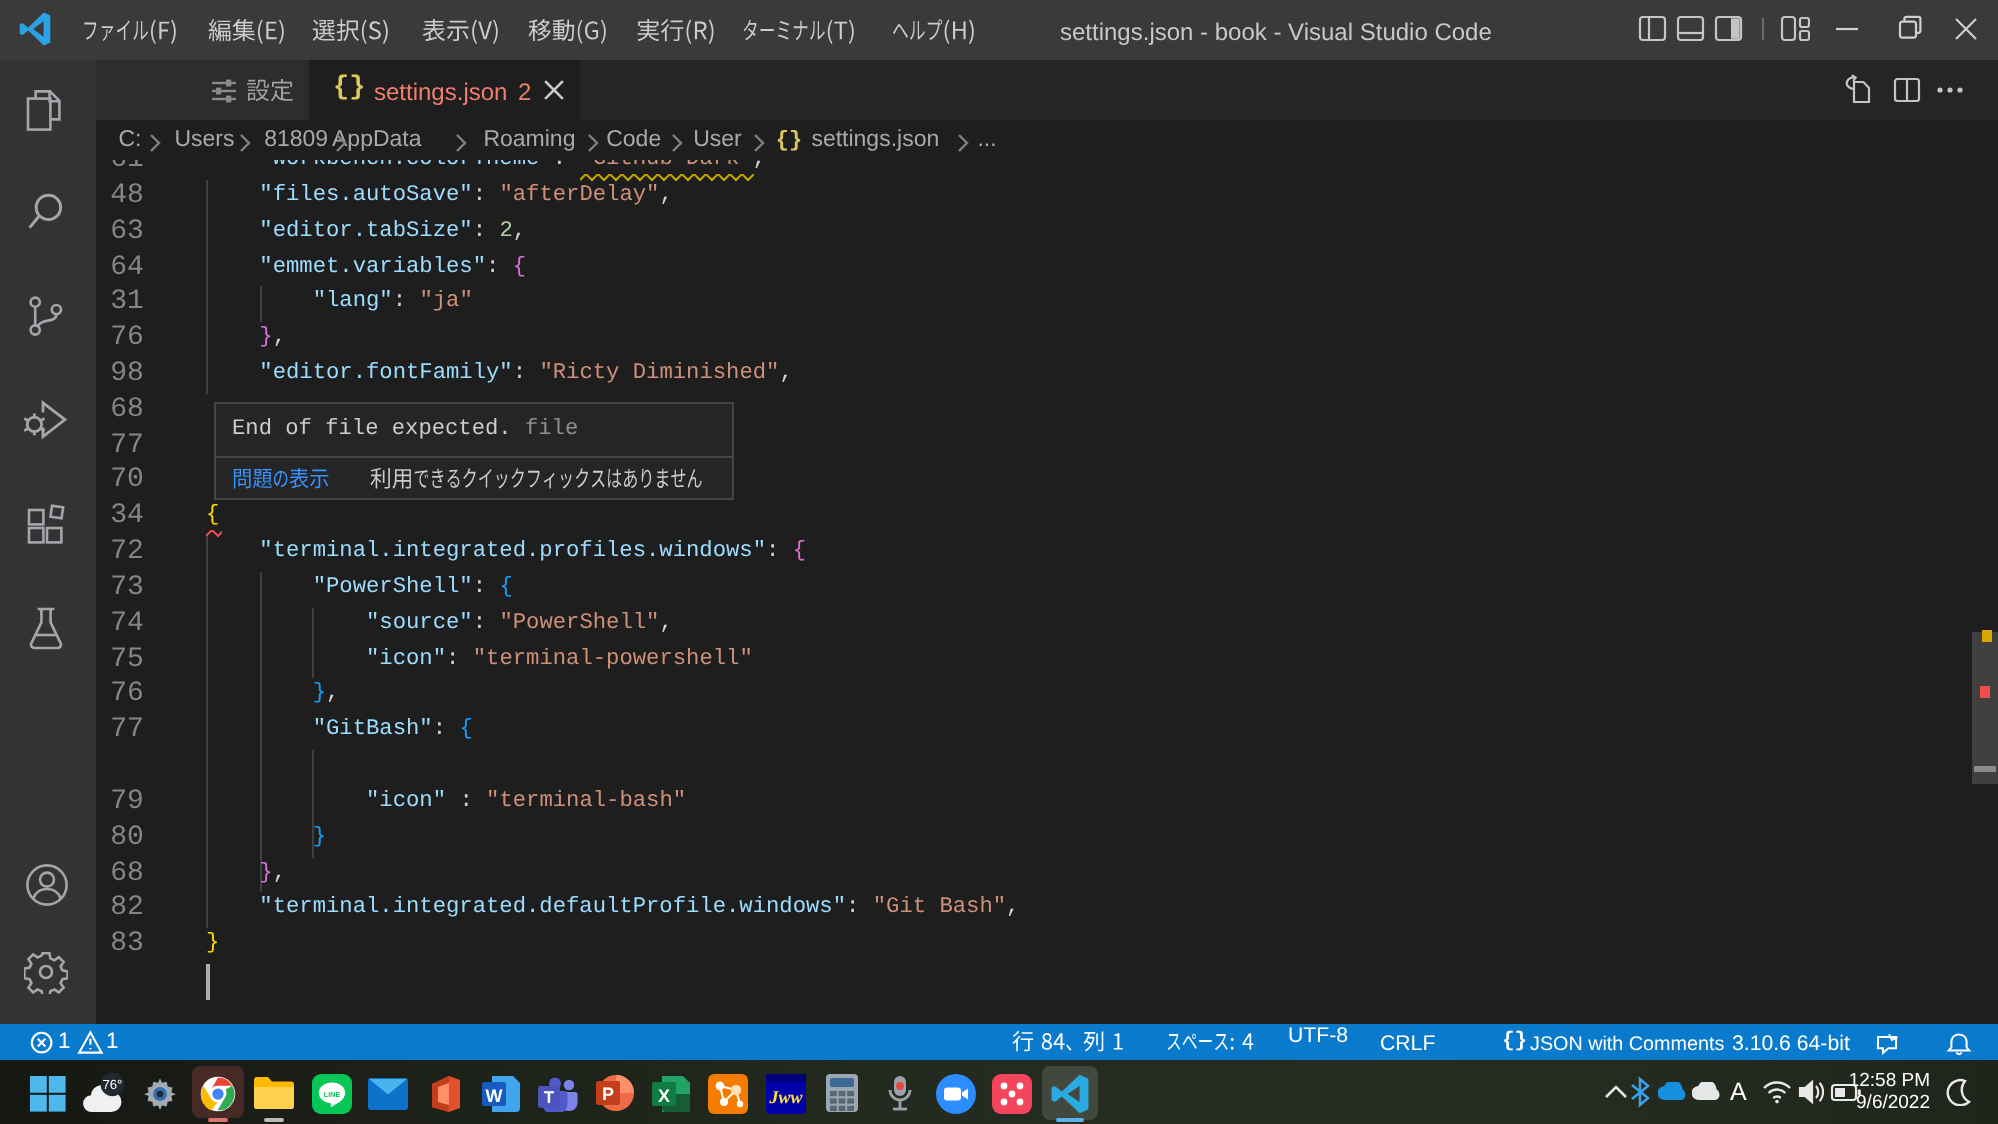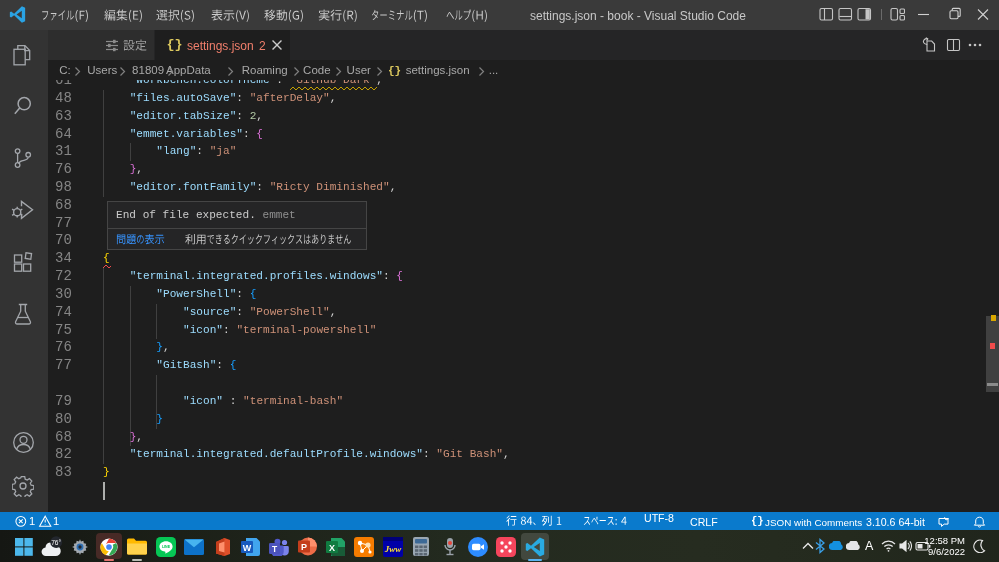--- a/index.html
+++ b/index.html
@@ -257,21 +257,21 @@
       </div>
 <div class="ln" style="top:170.80px">
         <span class="g" style="color:#858585">34</span>
         <span class="c"><span class="b1">{</span></span>
       </div>
 <div class="ln" style="top:188.62px">
         <span class="g" style="color:#858585">72</span>
         <span class="c"><span>    </span><span class="k">"terminal.integrated.profiles.windows"</span><span>: </span><span class="b2">{</span></span>
       </div>
 <div class="ln" style="top:206.44px">
-        <span class="g" style="color:#858585">30</span>
+        <span class="g" style="color:#858585">73</span>
         <span class="c"><span>        </span><span class="k">"PowerShell"</span><span>: </span><span class="b3">{</span></span>
       </div>
 <div class="ln" style="top:224.26px">
         <span class="g" style="color:#858585">74</span>
         <span class="c"><span>            </span><span class="k">"source"</span><span>: </span><span class="s">"PowerShell"</span><span>,</span></span>
       </div>
 <div class="ln" style="top:242.08px">
         <span class="g" style="color:#858585">75</span>
         <span class="c"><span>            </span><span class="k">"icon"</span><span>: </span><span class="s">"terminal-powershell"</span></span>
       </div>
@@ -309,21 +309,21 @@
 <svg class="abs" style="left:55px;top:185.6px" width="8" height="4" viewBox="0 0 8 4" fill="none" stroke="#f14c4c" stroke-width="1">
         <path d="M0 3 l3 -3 l3 3 l3 -3 l3 3"></path>
       </svg>
 <div class="abs" style="left:55px;top:402.5px;width:1.5px;height:17.8px;background:#aeafad"></div>
 <div class="abs" style="left:938px;top:236.5px;width:13px;height:76px;background:rgba(121,121,121,0.38)"></div>
 <div class="abs" style="left:943px;top:235.5px;width:5px;height:6px;background:#d9a700"></div>
 <div class="abs" style="left:942px;top:263.5px;width:5px;height:6px;background:#f14c4c"></div>
 <div class="abs" style="left:939px;top:303.5px;width:11px;height:3px;background:rgba(200,200,200,0.55)"></div>
 </div>
 <div class="abs" style="left:107px;top:201px;width:260px;height:49px;background:#252526;border:1px solid #454545;z-index:5">
-<div class="abs mono" style="left:8px;top:7px;font-size:11.1px;color:#cccccc">End of file expected. <span style="color:#8f8f8f">emmet</span></div>
+<div class="abs mono" style="left:8px;top:7px;font-size:11.1px;color:#cccccc">End of file expected. <span style="color:#8f8f8f">file</span></div>
 <div class="abs" style="left:0;top:26px;width:258px;height:1px;background:#454545"></div>
 <svg style="position:absolute;left:8.0px;top:30.5px;overflow:visible" width="53" height="13" viewBox="0 -10.6 57.6 13.0">
         <g transform="scale(0.92,1)">
           <path d="M3.7 -4.3V-0.0H4.5V-0.7H8.2V-4.3ZM4.5 -3.5H7.4V-1.5H4.5ZM4.6 -7.2V-6.1H2.0V-7.2ZM4.6 -7.8H2.0V-8.8H4.6ZM10.1 -7.2V-6.0H7.4V-7.2ZM10.1 -7.8H7.4V-8.8H10.1ZM10.5 -9.6H6.5V-5.3H10.1V-0.3C10.1 -0.0 10.0 0.0 9.8 0.0C9.5 0.0 8.7 0.1 7.9 0.0C8.1 0.3 8.2 0.7 8.3 1.0C9.3 1.0 10.0 0.9 10.4 0.8C10.8 0.6 11.0 0.3 11.0 -0.3V-9.6ZM1.1 -9.6V1.0H2.0V-5.3H5.4V-9.6Z M14.1 -7.4H16.4V-6.5H14.1ZM14.1 -8.9H16.4V-8.0H14.1ZM13.3 -9.6V-5.8H17.3V-9.6ZM19.2 -5.7H22.0V-4.8H19.2ZM19.2 -4.2H22.0V-3.2H19.2ZM19.2 -7.2H22.0V-6.3H19.2ZM19.3 -2.4C18.9 -1.8 18.1 -1.3 17.4 -0.9C17.5 -0.8 17.8 -0.5 18.0 -0.4C18.7 -0.8 19.6 -1.5 20.1 -2.1ZM21.0 -2.0C21.7 -1.6 22.5 -0.9 22.9 -0.4L23.5 -0.8C23.1 -1.3 22.3 -2.0 21.6 -2.4ZM13.4 -3.6C13.3 -2.1 13.1 -0.5 12.4 0.4C12.6 0.5 12.9 0.8 13.0 1.0C13.4 0.4 13.7 -0.3 13.9 -1.2C15.0 0.4 16.8 0.7 19.4 0.7H23.3C23.3 0.5 23.5 0.1 23.6 -0.1C22.9 -0.0 19.9 -0.0 19.4 -0.0C17.9 -0.1 16.7 -0.1 15.7 -0.5V-2.2H17.8V-2.9H15.7V-4.2H18.0V-4.9H12.6V-4.2H14.9V-1.0C14.6 -1.3 14.3 -1.7 14.0 -2.2C14.1 -2.6 14.1 -3.1 14.1 -3.6ZM18.3 -7.9V-2.6H22.9V-7.9H20.6L21.0 -8.8H23.4V-9.5H17.9V-8.8H20.1C20.1 -8.5 20.0 -8.2 19.9 -7.9Z M28.6 -7.7C28.5 -6.6 28.3 -5.5 28.0 -4.5C27.5 -2.4 27.0 -1.6 26.6 -1.6C26.2 -1.6 25.6 -2.3 25.6 -3.8C25.6 -5.4 26.7 -7.4 28.6 -7.7ZM29.4 -7.7C31.0 -7.5 31.9 -6.0 31.9 -4.2C31.9 -2.2 30.7 -1.0 29.5 -0.7C29.3 -0.6 29.0 -0.6 28.7 -0.5L29.1 0.4C31.4 0.0 32.7 -1.7 32.7 -4.2C32.7 -6.6 31.3 -8.6 29.0 -8.6C26.7 -8.6 24.8 -6.3 24.8 -3.7C24.8 -1.8 25.7 -0.5 26.6 -0.5C27.4 -0.5 28.2 -1.8 28.8 -4.3C29.1 -5.4 29.2 -6.6 29.4 -7.7Z M35.3 0.1 35.6 1.0C37.0 0.6 39.1 0.1 41.0 -0.4L40.9 -1.2L37.9 -0.5V-3.2C38.5 -3.6 39.2 -4.1 39.7 -4.6C40.5 -1.9 42.1 0.0 44.6 0.9C44.7 0.7 45.0 0.3 45.2 0.1C43.9 -0.3 42.8 -1.0 42.0 -2.0C42.8 -2.5 43.8 -3.1 44.5 -3.7L43.8 -4.3C43.2 -3.7 42.3 -3.1 41.5 -2.6C41.1 -3.2 40.8 -3.9 40.5 -4.7H44.8V-5.5H40.0V-6.6H44.0V-7.3H40.0V-8.3H44.4V-9.1H40.0V-10.1H39.1V-9.1H34.8V-8.3H39.1V-7.3H35.3V-6.6H39.1V-5.5H34.4V-4.7H38.5C37.3 -3.7 35.5 -2.8 33.9 -2.4C34.1 -2.2 34.4 -1.8 34.5 -1.6C35.3 -1.9 36.2 -2.2 37.0 -2.7V-0.3Z M48.4 -4.2C47.9 -2.9 47.0 -1.5 46.0 -0.7C46.2 -0.6 46.7 -0.3 46.8 -0.1C47.8 -1.1 48.7 -2.5 49.3 -4.0ZM53.8 -3.8C54.7 -2.7 55.6 -1.1 55.9 -0.1L56.8 -0.5C56.4 -1.5 55.5 -3.1 54.6 -4.2ZM47.4 -9.2V-8.3H55.8V-9.2ZM46.3 -6.3V-5.4H51.1V-0.2C51.1 -0.0 51.1 0.0 50.8 0.0C50.6 0.0 49.8 0.0 49.0 0.0C49.2 0.3 49.3 0.7 49.3 0.9C50.4 0.9 51.1 0.9 51.5 0.8C52.0 0.6 52.1 0.4 52.1 -0.2V-5.4H56.9V-6.3Z" fill="#3794ff" fill-opacity="1.0"></path>
         </g>
       </svg>
 <svg style="position:absolute;left:76.5px;top:30.5px;overflow:visible" width="175" height="13" viewBox="0 -10.6 183.8 13.0">
         <g transform="scale(0.95,1)">
           <path d="M7.1 -8.7V-2.0H8.0V-8.7ZM10.1 -9.9V-0.2C10.1 -0.0 10.0 0.1 9.7 0.1C9.5 0.1 8.8 0.1 7.9 0.1C8.0 0.3 8.2 0.7 8.2 1.0C9.3 1.0 10.0 0.9 10.4 0.8C10.8 0.6 11.0 0.4 11.0 -0.2V-9.9ZM5.5 -10.0C4.4 -9.5 2.3 -9.1 0.5 -8.8C0.6 -8.7 0.7 -8.4 0.8 -8.1C1.5 -8.2 2.3 -8.4 3.1 -8.5V-6.5H0.6V-5.6H2.9C2.3 -4.1 1.3 -2.5 0.3 -1.6C0.5 -1.3 0.7 -1.0 0.8 -0.7C1.6 -1.5 2.5 -2.9 3.1 -4.3V0.9H4.0V-3.8C4.6 -3.2 5.4 -2.5 5.7 -2.1L6.3 -2.8C5.9 -3.1 4.6 -4.3 4.0 -4.8V-5.6H6.3V-6.5H4.0V-8.7C4.8 -8.9 5.6 -9.1 6.2 -9.3Z M13.8 -9.2V-4.9C13.8 -3.2 13.7 -1.1 12.4 0.4C12.6 0.5 12.9 0.8 13.1 1.0C14.0 0.0 14.4 -1.4 14.6 -2.7H17.6V0.9H18.5V-2.7H21.8V-0.3C21.8 -0.0 21.7 0.0 21.4 0.0C21.2 0.0 20.4 0.1 19.5 0.0C19.7 0.3 19.8 0.7 19.9 0.9C21.0 0.9 21.7 0.9 22.1 0.7C22.5 0.6 22.6 0.3 22.6 -0.3V-9.2ZM14.7 -8.4H17.6V-6.4H14.7ZM21.8 -8.4V-6.4H18.5V-8.4ZM14.7 -5.6H17.6V-3.6H14.7C14.7 -4.0 14.7 -4.5 14.7 -4.9ZM21.8 -5.6V-3.6H18.5V-5.6Z M24.7 -7.9 24.8 -6.9C25.7 -7.1 28.0 -7.4 29.0 -7.6C28.1 -6.9 27.3 -5.4 27.3 -3.5C27.3 -0.8 29.2 0.4 30.8 0.4L31.1 -0.6C29.6 -0.6 28.0 -1.4 28.0 -3.7C28.0 -5.1 28.8 -7.0 30.0 -7.5C30.5 -7.7 31.3 -7.7 31.8 -7.7V-8.7C31.2 -8.6 30.3 -8.6 29.4 -8.4C27.7 -8.3 26.1 -8.0 25.5 -8.0C25.3 -7.9 25.0 -7.9 24.7 -7.9ZM30.5 -6.2 30.0 -6.0C30.3 -5.5 30.6 -4.8 30.8 -4.3L31.2 -4.6C31.0 -5.1 30.7 -5.8 30.5 -6.2ZM31.5 -6.7 31.0 -6.5C31.3 -6.0 31.6 -5.4 31.8 -4.8L32.2 -5.1C32.0 -5.6 31.7 -6.3 31.5 -6.7Z M35.6 -3.2 34.9 -3.4C34.7 -2.8 34.5 -2.3 34.5 -1.7C34.6 -0.1 35.5 0.6 37.3 0.6C38.0 0.6 38.7 0.5 39.4 0.4L39.4 -0.6C38.7 -0.4 38.1 -0.3 37.3 -0.3C35.9 -0.3 35.2 -0.8 35.2 -1.8C35.2 -2.4 35.4 -2.8 35.6 -3.2ZM37.3 -8.4 37.4 -8.1C36.5 -8.0 35.5 -8.1 34.5 -8.2L34.5 -7.3C35.6 -7.2 36.7 -7.2 37.6 -7.3L37.8 -6.3L38.0 -5.7C37.0 -5.6 35.6 -5.6 34.3 -5.8L34.3 -4.9C35.7 -4.7 37.2 -4.8 38.2 -4.9C38.4 -4.3 38.7 -3.7 38.9 -3.2C38.7 -3.2 38.1 -3.3 37.6 -3.4L37.5 -2.6C38.2 -2.5 39.0 -2.4 39.5 -2.2L39.9 -3.0C39.7 -3.1 39.6 -3.3 39.5 -3.5C39.3 -3.9 39.1 -4.5 38.9 -5.0C39.5 -5.1 40.1 -5.3 40.5 -5.4L40.4 -6.3C40.0 -6.1 39.4 -5.9 38.6 -5.8L38.4 -6.5L38.2 -7.3C38.8 -7.5 39.5 -7.6 40.0 -7.8L39.9 -8.7C39.3 -8.4 38.7 -8.3 38.1 -8.1C38.0 -8.6 37.9 -9.1 37.8 -9.6L37.1 -9.4C37.2 -9.1 37.3 -8.7 37.3 -8.4Z M46.9 -0.4C46.7 -0.3 46.4 -0.3 46.2 -0.3C45.5 -0.3 45.0 -0.7 45.0 -1.3C45.0 -1.7 45.3 -2.0 45.7 -2.0C46.4 -2.0 46.8 -1.3 46.9 -0.4ZM43.9 -8.8 43.9 -7.8C44.1 -7.9 44.3 -7.9 44.5 -7.9C45.0 -8.0 46.7 -8.1 47.2 -8.1C46.8 -7.5 45.6 -6.3 45.1 -5.7C44.6 -5.1 43.5 -3.9 42.8 -3.0L43.3 -2.3C44.4 -3.9 45.2 -4.7 46.7 -4.7C47.8 -4.7 48.7 -3.9 48.7 -2.7C48.7 -1.7 48.3 -1.0 47.5 -0.6C47.4 -1.8 46.8 -2.7 45.7 -2.7C44.9 -2.7 44.4 -2.0 44.4 -1.2C44.4 -0.2 45.1 0.5 46.3 0.5C48.2 0.5 49.4 -0.7 49.4 -2.7C49.4 -4.3 48.3 -5.5 46.8 -5.5C46.4 -5.5 46.0 -5.4 45.6 -5.2C46.3 -6.0 47.5 -7.4 47.9 -7.9C48.1 -8.0 48.3 -8.2 48.4 -8.4L48.0 -9.0C47.9 -9.0 47.8 -9.0 47.5 -9.0C47.1 -8.9 45.0 -8.8 44.5 -8.8C44.3 -8.8 44.1 -8.8 43.9 -8.8Z M55.4 -9.3 54.6 -9.7C54.5 -9.4 54.4 -8.9 54.3 -8.7C53.9 -7.7 53.0 -5.9 51.5 -4.7L52.1 -4.1C53.1 -4.9 53.8 -6.0 54.4 -7.0H57.4C57.2 -5.9 56.7 -4.4 56.0 -3.3C55.2 -2.0 54.0 -0.9 52.4 -0.3L53.1 0.5C54.7 -0.3 55.8 -1.4 56.6 -2.7C57.4 -4.0 57.9 -5.7 58.2 -6.9C58.2 -7.1 58.3 -7.3 58.4 -7.5L57.8 -8.0C57.6 -7.9 57.5 -7.9 57.2 -7.9H54.8L55.0 -8.4C55.1 -8.6 55.3 -9.0 55.4 -9.3Z M60.3 -4.3 60.6 -3.4C61.9 -3.9 63.1 -4.6 64.0 -5.4V-0.9C64.0 -0.5 64.0 0.1 64.0 0.4H64.8C64.8 0.1 64.8 -0.5 64.8 -0.9V-6.0C65.7 -6.8 66.5 -7.7 67.2 -8.7L66.6 -9.4C66.0 -8.4 65.1 -7.4 64.2 -6.6C63.2 -5.7 61.8 -4.9 60.3 -4.3Z M72.7 -6.9 72.0 -6.6C72.2 -6.1 72.6 -4.5 72.7 -4.0L73.4 -4.3C73.3 -4.8 72.8 -6.4 72.7 -6.9ZM75.9 -6.2 75.1 -6.6C75.0 -5.0 74.5 -3.5 73.9 -2.5C73.2 -1.2 72.1 -0.3 71.0 0.1L71.6 0.9C72.6 0.4 73.7 -0.5 74.5 -2.0C75.1 -3.0 75.5 -4.3 75.8 -5.6C75.8 -5.8 75.8 -6.0 75.9 -6.2ZM70.6 -6.3 70.0 -6.0C70.1 -5.5 70.6 -3.9 70.8 -3.3L71.4 -3.6C71.3 -4.2 70.8 -5.8 70.6 -6.3Z M82.0 -9.3 81.2 -9.7C81.2 -9.4 81.0 -8.9 80.9 -8.7C80.6 -7.7 79.7 -5.9 78.2 -4.7L78.8 -4.1C79.7 -4.9 80.5 -6.0 81.0 -7.0H84.0C83.8 -5.9 83.3 -4.4 82.6 -3.3C81.8 -2.0 80.7 -0.9 79.1 -0.3L79.7 0.5C81.4 -0.3 82.4 -1.4 83.2 -2.7C84.0 -4.0 84.6 -5.7 84.8 -6.9C84.9 -7.1 85.0 -7.3 85.0 -7.5L84.4 -8.0C84.3 -7.9 84.1 -7.9 83.9 -7.9H81.4L81.6 -8.4C81.7 -8.6 81.9 -9.0 82.0 -9.3Z M93.8 -8.0 93.3 -8.4C93.1 -8.4 92.9 -8.4 92.8 -8.4C92.4 -8.4 88.8 -8.4 88.3 -8.4C88.0 -8.4 87.7 -8.4 87.4 -8.5V-7.4C87.7 -7.4 88.0 -7.4 88.3 -7.4C88.8 -7.4 92.4 -7.4 92.9 -7.4C92.7 -6.3 92.3 -4.6 91.7 -3.5C91.0 -2.2 90.0 -1.2 88.2 -0.6L88.9 0.3C90.5 -0.4 91.5 -1.5 92.3 -3.0C93.1 -4.2 93.5 -6.1 93.7 -7.4C93.7 -7.6 93.7 -7.8 93.8 -8.0Z M96.1 -3.1 96.5 -2.2C97.5 -2.6 98.5 -3.3 99.2 -3.8V-0.1C99.2 0.3 99.2 0.7 99.2 0.9H100.0C100.0 0.7 100.0 0.3 100.0 -0.1V-4.4C100.8 -5.1 101.5 -6.0 102.0 -6.6L101.4 -7.4C101.0 -6.6 100.2 -5.6 99.3 -4.9C98.6 -4.3 97.3 -3.5 96.1 -3.1Z M108.2 -6.9 107.6 -6.6C107.7 -6.1 108.2 -4.5 108.3 -4.0L108.9 -4.3C108.8 -4.8 108.4 -6.4 108.2 -6.9ZM111.4 -6.2 110.7 -6.6C110.5 -5.0 110.1 -3.5 109.4 -2.5C108.7 -1.2 107.6 -0.3 106.5 0.1L107.1 0.9C108.1 0.4 109.2 -0.5 110.0 -2.0C110.7 -3.0 111.1 -4.3 111.3 -5.6C111.3 -5.8 111.4 -6.0 111.4 -6.2ZM106.1 -6.3 105.5 -6.0C105.7 -5.5 106.1 -3.9 106.3 -3.3L107.0 -3.6C106.8 -4.2 106.3 -5.8 106.1 -6.3Z M117.6 -9.3 116.7 -9.7C116.7 -9.4 116.6 -8.9 116.5 -8.7C116.1 -7.7 115.2 -5.9 113.7 -4.7L114.3 -4.1C115.3 -4.9 116.0 -6.0 116.5 -7.0H119.5C119.4 -5.9 118.8 -4.4 118.1 -3.3C117.3 -2.0 116.2 -0.9 114.6 -0.3L115.2 0.5C116.9 -0.3 118.0 -1.4 118.8 -2.7C119.5 -4.0 120.1 -5.7 120.3 -6.9C120.4 -7.1 120.5 -7.3 120.5 -7.5L119.9 -8.0C119.8 -7.9 119.6 -7.9 119.4 -7.9H117.0L117.2 -8.4C117.3 -8.6 117.4 -9.0 117.6 -9.3Z M128.8 -8.0 128.3 -8.5C128.2 -8.4 128.0 -8.4 127.7 -8.4C127.3 -8.4 124.6 -8.4 124.2 -8.4C124.0 -8.4 123.5 -8.4 123.3 -8.5V-7.4C123.4 -7.4 123.9 -7.4 124.2 -7.4C124.5 -7.4 127.4 -7.4 127.7 -7.4C127.5 -6.4 126.8 -5.0 126.2 -4.1C125.3 -2.7 124.0 -1.3 122.6 -0.5L123.1 0.3C124.5 -0.5 125.6 -1.9 126.6 -3.2C127.5 -2.1 128.4 -0.7 129.0 0.3L129.7 -0.4C129.1 -1.3 128.0 -2.9 127.1 -4.0C127.7 -5.1 128.3 -6.5 128.6 -7.5C128.6 -7.7 128.7 -7.9 128.8 -8.0Z M132.8 -9.2 132.0 -9.3C132.0 -9.0 132.0 -8.7 132.0 -8.4C131.9 -7.4 131.6 -5.1 131.6 -3.3C131.6 -1.7 131.7 -0.4 131.9 0.4L132.5 0.4C132.5 0.3 132.5 0.1 132.5 -0.0C132.5 -0.2 132.5 -0.4 132.6 -0.6C132.6 -1.2 133.0 -2.4 133.2 -3.2L132.8 -3.6C132.7 -3.1 132.5 -2.4 132.3 -1.8C132.3 -2.4 132.2 -2.9 132.2 -3.5C132.2 -4.9 132.5 -7.2 132.7 -8.4C132.7 -8.6 132.8 -9.0 132.8 -9.2ZM136.6 -2.2 136.6 -1.8C136.6 -1.0 136.3 -0.5 135.6 -0.5C135.0 -0.5 134.5 -0.8 134.5 -1.4C134.5 -2.0 135.0 -2.4 135.7 -2.4C136.0 -2.4 136.3 -2.3 136.6 -2.2ZM137.2 -9.2H136.4C136.4 -9.0 136.4 -8.7 136.4 -8.5V-7.0L135.6 -7.0C135.1 -7.0 134.6 -7.0 134.1 -7.1V-6.2C134.6 -6.1 135.1 -6.1 135.6 -6.1L136.4 -6.1C136.5 -5.1 136.5 -4.0 136.5 -3.0C136.3 -3.1 136.0 -3.2 135.7 -3.2C134.5 -3.2 133.9 -2.4 133.9 -1.3C133.9 -0.3 134.5 0.4 135.7 0.4C136.9 0.4 137.3 -0.6 137.3 -1.6V-1.8C137.7 -1.5 138.2 -1.0 138.6 -0.4L139.0 -1.2C138.5 -1.8 138.0 -2.4 137.2 -2.8C137.2 -3.8 137.1 -5.0 137.1 -6.2C137.7 -6.2 138.2 -6.3 138.7 -6.4V-7.3C138.2 -7.2 137.7 -7.1 137.1 -7.1C137.1 -7.6 137.1 -8.2 137.2 -8.5C137.2 -8.8 137.2 -9.0 137.2 -9.2Z M144.9 -5.3C144.5 -3.9 144.0 -3.0 143.4 -2.2C143.3 -2.9 143.2 -3.6 143.2 -4.4L143.2 -4.9C143.6 -5.1 144.2 -5.3 144.7 -5.3ZM145.9 -6.6 145.2 -6.9C145.2 -6.6 145.1 -6.3 145.1 -6.2L145.1 -6.0L144.7 -6.0C144.3 -6.0 143.7 -5.9 143.2 -5.7C143.3 -6.3 143.3 -6.8 143.3 -7.2C144.4 -7.3 145.6 -7.5 146.5 -7.7L146.5 -8.6C145.6 -8.3 144.5 -8.1 143.4 -8.1L143.5 -9.0C143.6 -9.1 143.6 -9.3 143.6 -9.5L142.9 -9.5C142.9 -9.4 142.9 -9.2 142.9 -9.0L142.8 -8.0L142.2 -8.0C141.8 -8.0 141.0 -8.1 140.7 -8.2L140.7 -7.3C141.1 -7.2 141.8 -7.2 142.2 -7.2L142.7 -7.2C142.7 -6.6 142.6 -6.0 142.6 -5.4C141.4 -4.7 140.4 -3.1 140.4 -1.5C140.4 -0.5 140.9 -0.0 141.5 -0.0C141.9 -0.0 142.5 -0.3 143.0 -0.7L143.1 -0.0L143.7 -0.3C143.7 -0.6 143.6 -0.9 143.5 -1.3C144.3 -2.1 145.0 -3.5 145.5 -5.2C146.3 -4.8 146.8 -4.0 146.8 -3.1C146.8 -1.5 145.8 -0.4 144.2 -0.2L144.6 0.6C146.6 0.2 147.5 -1.3 147.5 -3.1C147.5 -4.4 146.8 -5.5 145.7 -5.9L145.7 -5.9C145.8 -6.1 145.8 -6.4 145.9 -6.6ZM142.6 -4.5V-4.3C142.6 -3.4 142.7 -2.4 142.8 -1.6C142.4 -1.2 141.9 -1.0 141.6 -1.0C141.3 -1.0 141.1 -1.2 141.1 -1.7C141.1 -2.7 141.7 -3.9 142.6 -4.5Z M151.3 -9.5 150.5 -9.5C150.5 -9.2 150.5 -8.8 150.5 -8.5C150.4 -7.5 150.2 -5.7 150.2 -4.6C150.2 -3.8 150.3 -3.1 150.3 -2.7L151.0 -2.8C150.9 -3.4 150.9 -3.8 151.0 -4.2C151.1 -5.8 152.1 -8.0 153.2 -8.0C154.1 -8.0 154.6 -6.6 154.6 -4.7C154.6 -1.7 153.1 -0.6 151.2 -0.3L151.6 0.6C153.8 0.1 155.4 -1.4 155.4 -4.7C155.4 -7.3 154.5 -8.9 153.3 -8.9C152.2 -8.9 151.3 -7.4 150.9 -6.1C151.0 -7.0 151.1 -8.6 151.3 -9.5Z M161.6 -2.1 161.6 -1.3C161.6 -0.5 161.2 -0.3 160.7 -0.3C159.8 -0.3 159.5 -0.7 159.5 -1.3C159.5 -1.8 159.9 -2.3 160.8 -2.3C161.1 -2.3 161.4 -2.2 161.6 -2.1ZM158.8 -5.7 158.9 -4.8C159.5 -4.7 160.5 -4.6 161.1 -4.6H161.6L161.6 -3.0C161.4 -3.0 161.1 -3.0 160.9 -3.0C159.6 -3.0 158.8 -2.3 158.8 -1.2C158.8 -0.1 159.5 0.6 160.8 0.6C161.9 0.6 162.4 -0.3 162.4 -1.1L162.3 -1.9C163.2 -1.4 164.0 -0.7 164.5 -0.1L164.9 -0.9C164.4 -1.5 163.5 -2.4 162.3 -2.8L162.2 -4.6C163.1 -4.7 163.9 -4.8 164.7 -4.9L164.7 -5.8C163.9 -5.6 163.1 -5.5 162.2 -5.5V-5.6V-7.2C163.1 -7.2 163.9 -7.3 164.6 -7.4L164.6 -8.3C163.8 -8.1 163.0 -8.0 162.2 -8.0L162.2 -8.7C162.2 -9.1 162.3 -9.3 162.3 -9.5H161.5C161.6 -9.4 161.6 -9.0 161.6 -8.8V-8.0H161.2C160.6 -8.0 159.5 -8.1 158.9 -8.2L158.9 -7.3C159.5 -7.2 160.5 -7.1 161.2 -7.1H161.6V-5.6V-5.4H161.1C160.5 -5.4 159.5 -5.5 158.8 -5.7Z M166.5 -6.0 166.6 -5.0C166.8 -5.1 167.2 -5.1 167.5 -5.2L168.4 -5.3C168.4 -4.1 168.4 -2.9 168.4 -2.3C168.5 -0.4 168.7 0.2 170.7 0.2C171.6 0.2 172.7 0.1 173.3 0.0L173.3 -1.0C172.7 -0.9 171.6 -0.7 170.7 -0.7C169.1 -0.7 169.1 -1.2 169.1 -2.5C169.1 -2.9 169.1 -4.2 169.1 -5.4C170.0 -5.5 171.0 -5.7 171.9 -5.8C171.9 -5.0 171.9 -4.2 171.8 -3.8C171.8 -3.5 171.7 -3.5 171.5 -3.5C171.3 -3.5 170.9 -3.6 170.6 -3.6L170.6 -2.8C170.8 -2.8 171.4 -2.7 171.8 -2.7C172.2 -2.7 172.4 -2.8 172.4 -3.3C172.5 -3.9 172.6 -5.0 172.6 -5.8C173.0 -5.9 173.3 -5.9 173.6 -5.9C173.8 -5.9 174.1 -5.9 174.3 -5.9V-6.9C174.1 -6.8 173.8 -6.8 173.6 -6.8L172.6 -6.7L172.6 -8.4C172.6 -8.6 172.6 -9.0 172.7 -9.3H171.9C171.9 -9.0 171.9 -8.6 171.9 -8.4V-6.6C171.0 -6.5 170.0 -6.4 169.1 -6.3L169.1 -7.9C169.1 -8.3 169.1 -8.6 169.1 -8.9H168.4C168.4 -8.5 168.4 -8.2 168.4 -7.9L168.4 -6.2L167.4 -6.1C167.1 -6.0 166.8 -6.0 166.5 -6.0Z M179.8 -8.9 179.0 -9.3C178.9 -9.0 178.8 -8.7 178.7 -8.4C178.2 -7.2 176.3 -2.3 175.6 0.1L176.4 0.5C176.5 -0.1 176.9 -1.6 177.2 -2.3C177.5 -3.2 178.2 -4.2 178.9 -4.2C179.3 -4.2 179.5 -3.9 179.5 -3.4C179.6 -2.7 179.6 -1.8 179.6 -1.1C179.6 -0.4 179.9 0.4 180.9 0.4C182.2 0.4 182.9 -0.9 183.4 -2.8L182.8 -3.5C182.6 -2.2 182.0 -0.6 181.0 -0.6C180.6 -0.6 180.3 -0.8 180.3 -1.4C180.2 -2.0 180.2 -2.9 180.2 -3.6C180.2 -4.6 179.8 -5.1 179.2 -5.1C178.8 -5.1 178.3 -4.9 177.9 -4.3C178.3 -5.5 179.1 -7.5 179.5 -8.3C179.6 -8.5 179.7 -8.8 179.8 -8.9Z" fill="#cccccc" fill-opacity="1.0"></path>
         </g>

